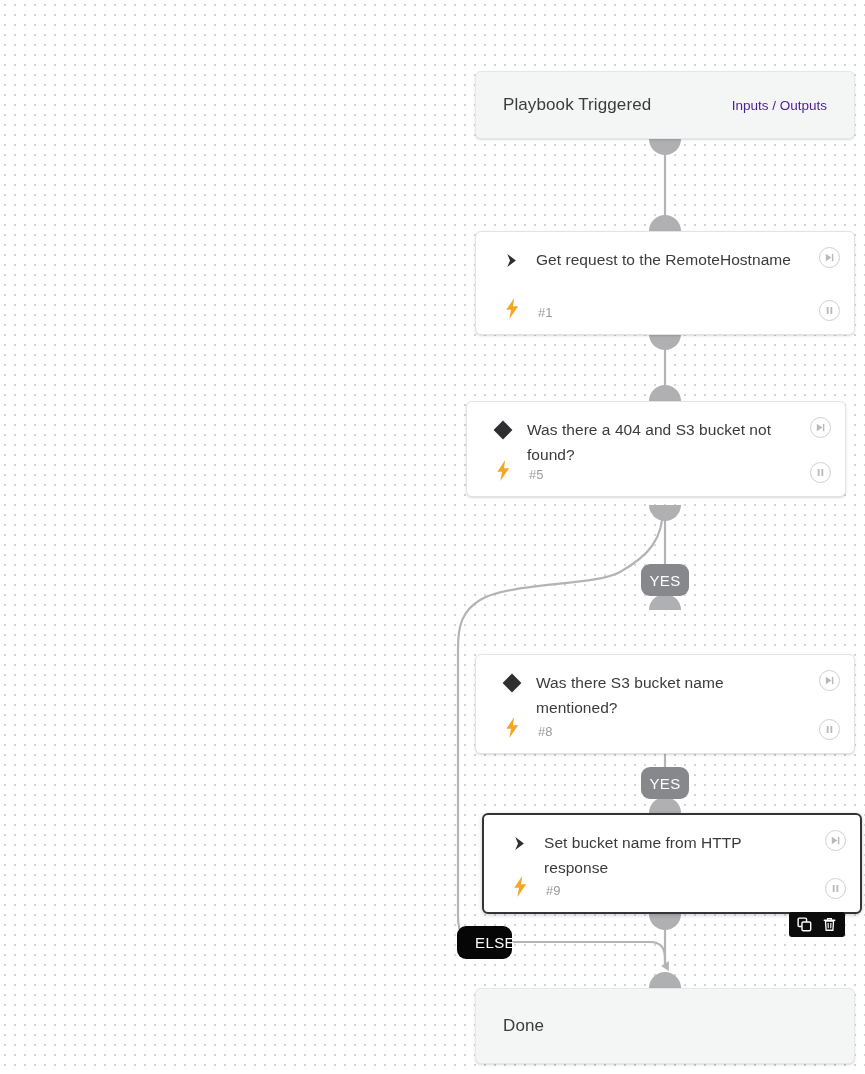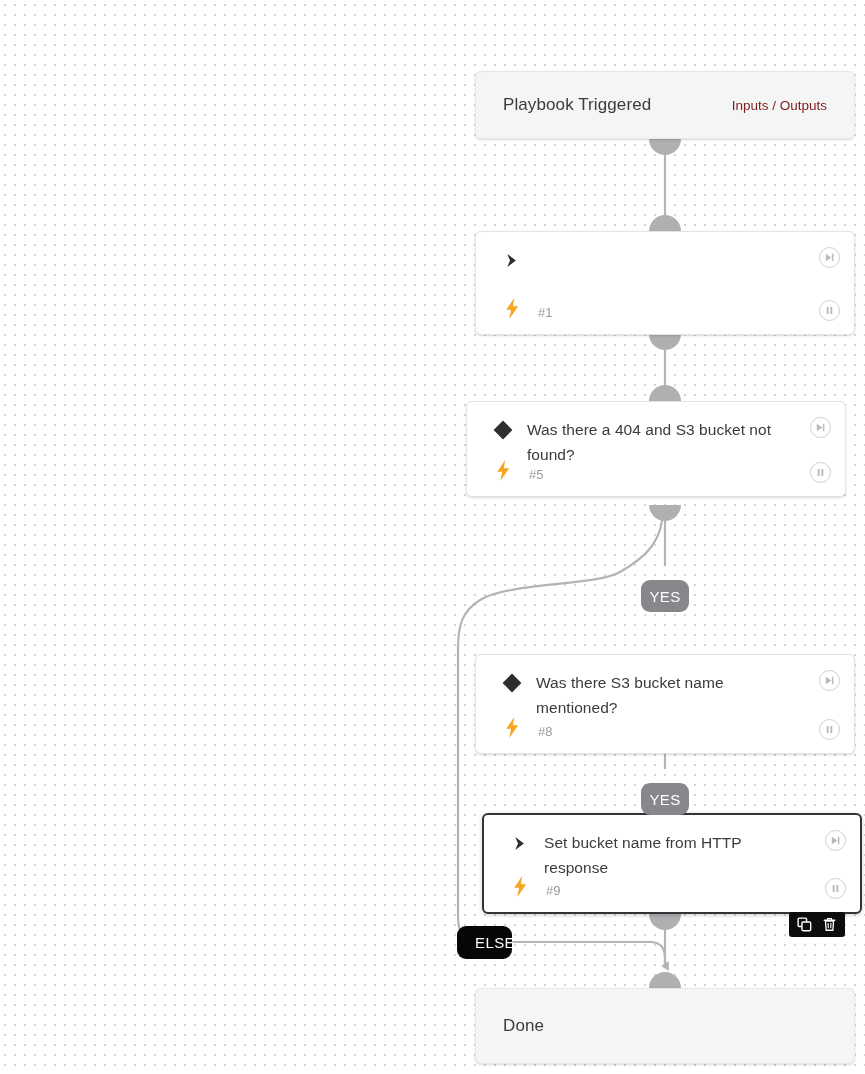--- a/index.html
+++ b/index.html
@@ -59,21 +59,21 @@
     justify-content: space-between;
     padding: 0 27px;
   }
   .terminal-title {
     font-size: 17px;
     color: #3c3c3c;
     letter-spacing: .1px;
   }
   .terminal-aux {
     font-size: 13.5px;
-    color: #7f1d1d;
+    color: #4c1d95;
     text-align: right;
   }
 
   
   .task-inner {
     position: relative;
     height: 100%;
   }
   .gutter {
     position: absolute;
@@ -126,21 +126,21 @@
     z-index: 4;
     display: flex;
     align-items: center;
     justify-content: center;
     border-radius: 9px;
     color: #ffffff;
     font-size: 15px;
     letter-spacing: .4px;
     cursor: pointer;
   }
-  .badge.yes { background: #87888b; margin-top: 16px; }
+  .badge.yes { background: #87888b; }
   .badge.els { background: #060606; }
 
   
   .node-toolbar {
     position: absolute;
     z-index: 6;
     background: #0c0c0c;
     border-radius: 3px;
     display: flex;
     align-items: center;
@@ -221,20 +221,21 @@
           <svg width="19" height="19" viewBox="0 0 20 20">
             <path d="M4.5,3.2 L13.6,10 L4.5,16.8 L7.4,10 Z" fill="#2e2e30"></path>
           </svg>
         </span>
         <span class="g-icon bolt">
           <svg width="15" height="21" viewBox="0 0 14 20">
             <path d="M8.6,0 L1.1,11.1 L5.6,11.1 L4.0,20 L12.4,7.9 L7.4,7.9 Z" fill="#F5A623"></path>
           </svg>
         </span>
       </div>
+      <div class="task-title">Get request to the RemoteHostname</div>
       <div class="task-num">#1</div>
       <div class="circ-btn top">
         <svg width="11" height="11" viewBox="0 0 12 12">
           <path d="M2,2 L8,6 L2,10 Z" fill="#b9b9bc"></path>
           <rect x="8.6" y="2" width="1.6" height="8" fill="#b9b9bc"></rect>
         </svg>
       </div>
       <div class="circ-btn bot">
         <svg width="11" height="11" viewBox="0 0 12 12">
           <rect x="3" y="2.2" width="2" height="7.6" fill="#b9b9bc"></rect>

